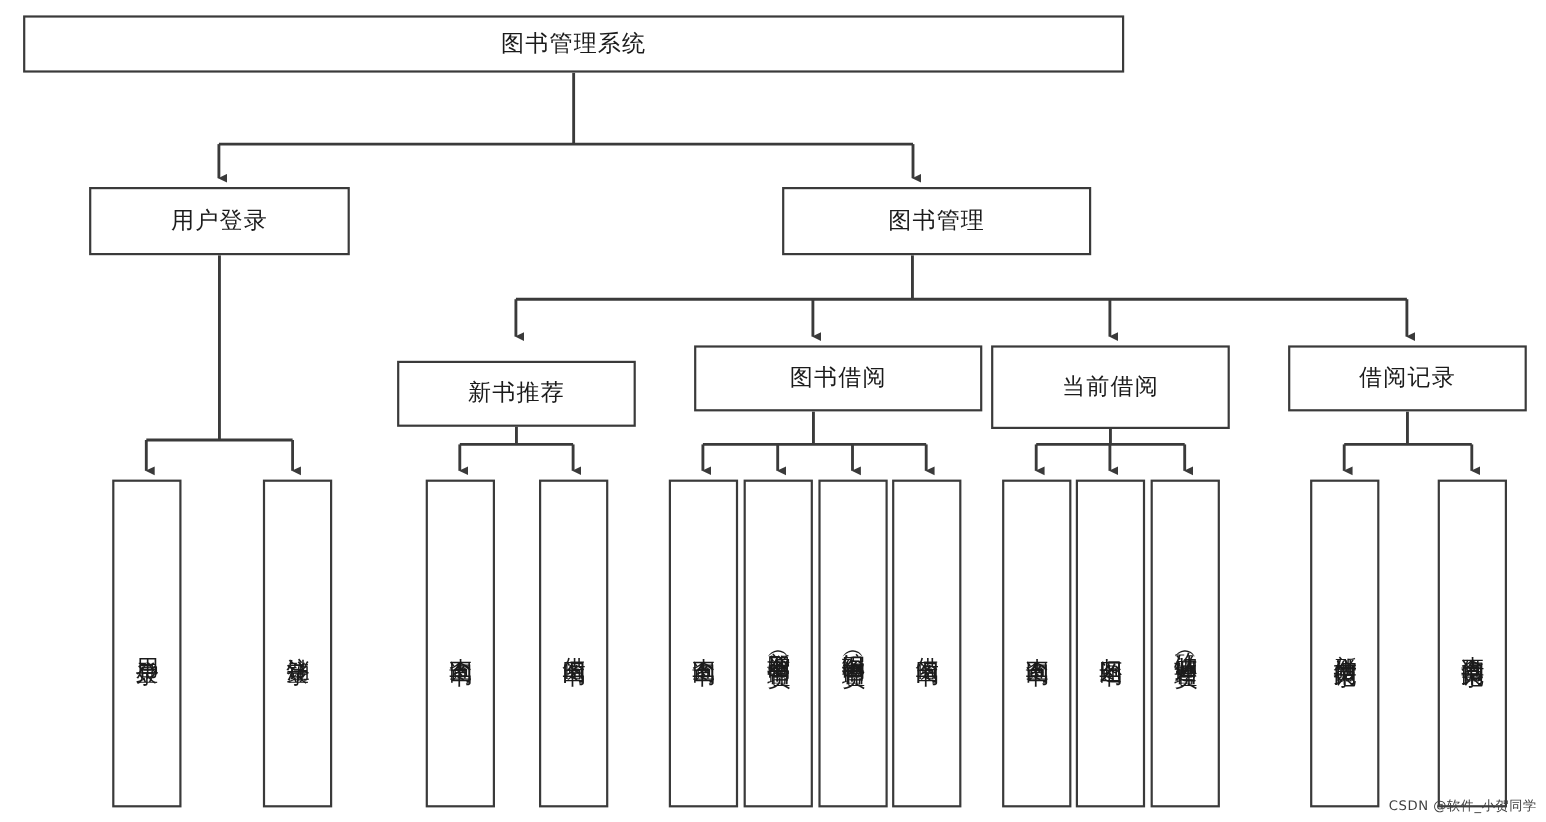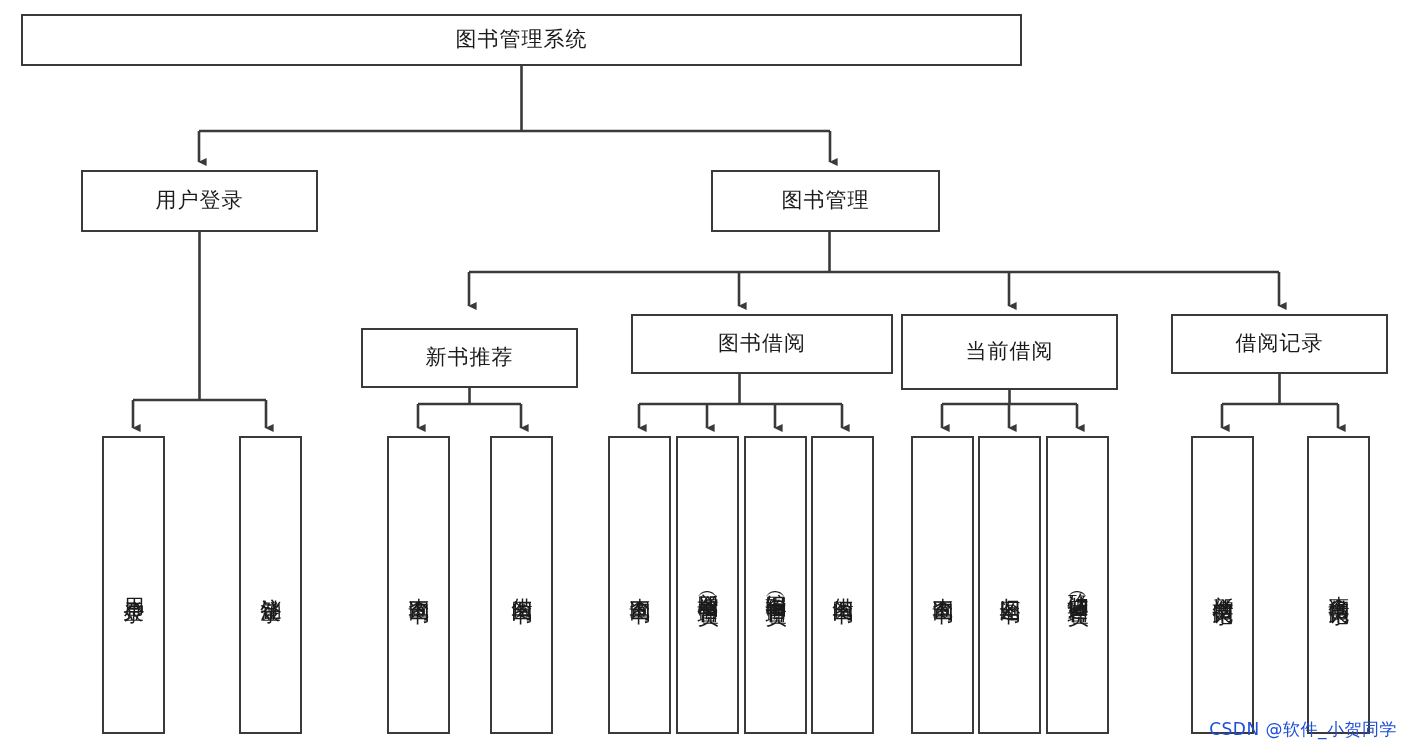--- a/index.html
+++ b/index.html
@@ -53,22 +53,22 @@
   }
   .node.vert span {
     writing-mode: vertical-rl;
     text-orientation: upright;
     display: block;
   }
   .watermark {
     position: absolute;
     right: 8px;
     bottom: 6px;
-    font-size: 17px;
-    color: #1d4ed8;
+    font-size: 12px;
+    color: #404040;
     letter-spacing: 0.5px;
     white-space: nowrap;
     font-family: "DejaVu Sans", "Liberation Sans", sans-serif;
   }
 </style>
 </head>
 <body>
 
 <div id="canvas">
 
@@ -122,21 +122,21 @@
     </g>
   </svg>
 
   <div class="node horiz" style="left:21px; top:14px; width:1001px; height:52px;">
     <span>图书管理系统</span>
   </div>
 
   <div class="node horiz" style="left:81px; top:170px; width:237px; height:62px;">
     <span>用户登录</span>
   </div>
-  <div class="node horiz" style="left:711px; top:170px; width:229px; height:62px;">
+  <div class="node horiz" style="left:711px; top:170px; width:281px; height:62px;">
     <span>图书管理</span>
   </div>
 
   <div class="node horiz" style="left:361px; top:328px; width:217px; height:60px;">
     <span>新书推荐</span>
   </div>
   <div class="node horiz" style="left:631px; top:314px; width:262px; height:60px;">
     <span>图书借阅</span>
   </div>
   <div class="node horiz" style="left:901px; top:314px; width:217px; height:76px;">

